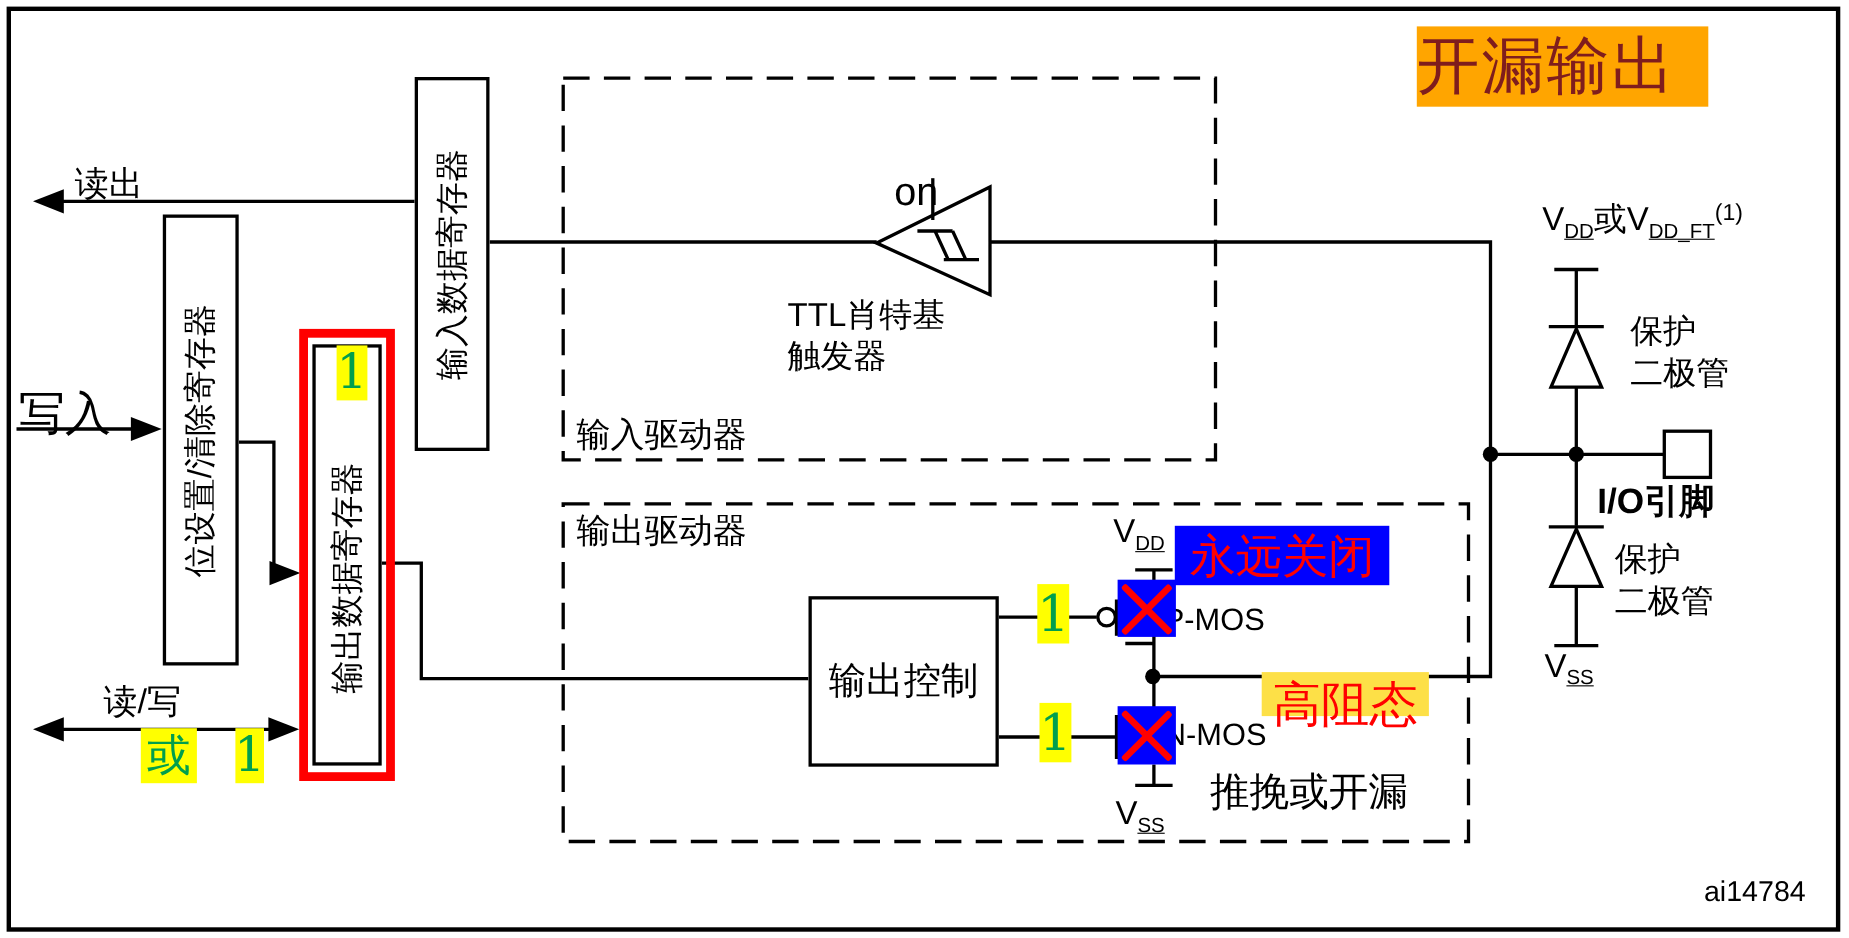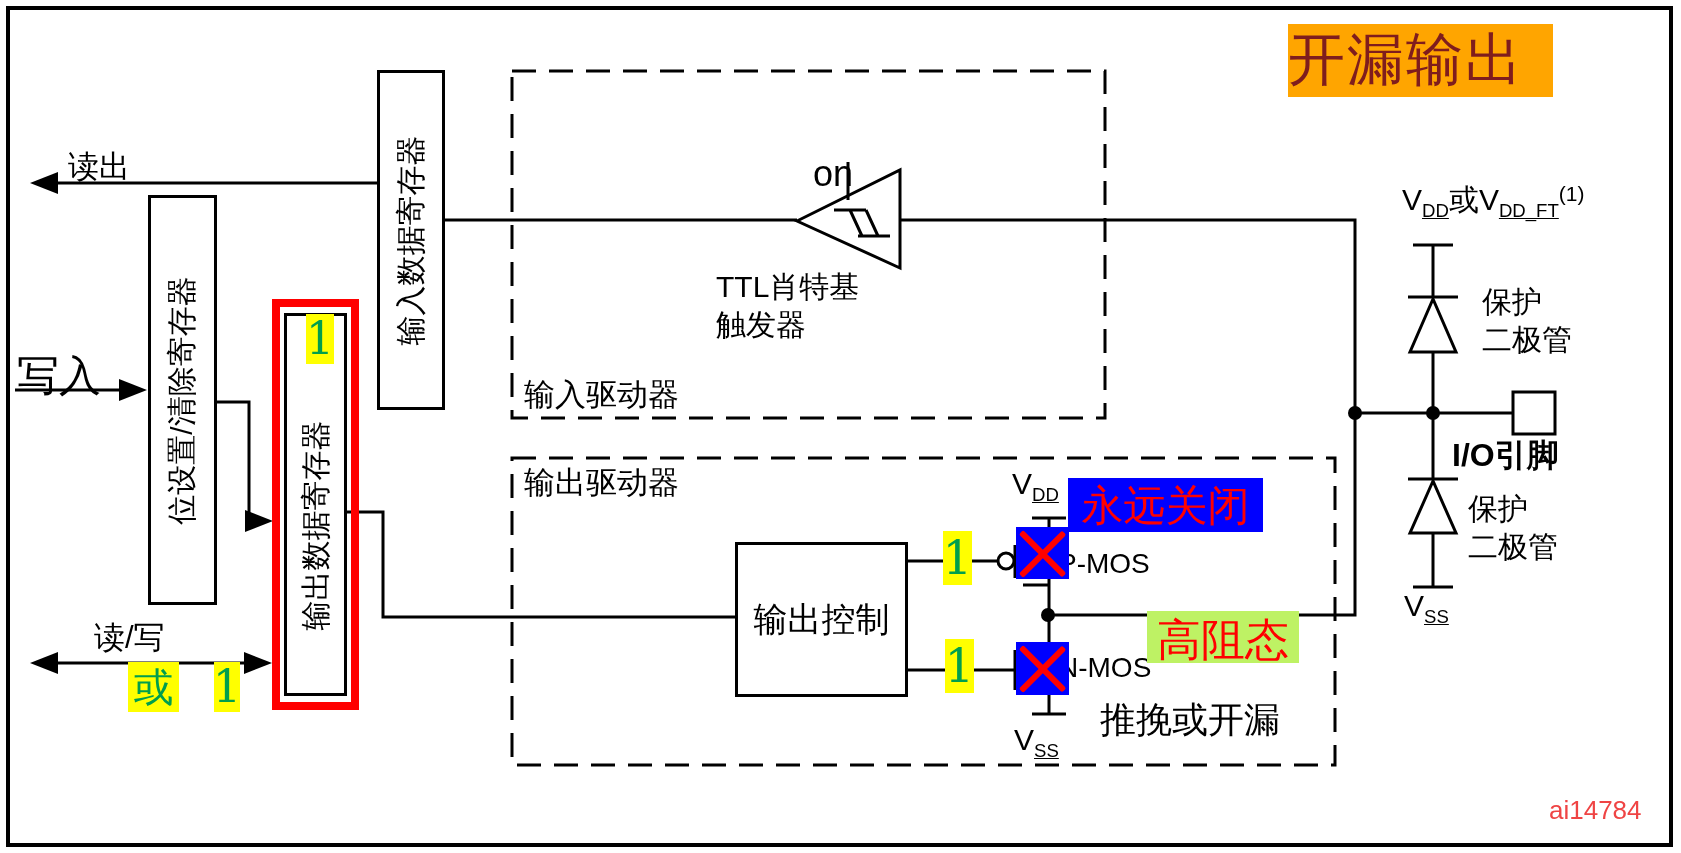--- a/index.html
+++ b/index.html
@@ -144,21 +144,21 @@
   </div>
 
   <div class="lbl" style="left:1404px;top:588px;font-size:30px;">
     <span>V</span><sub>SS</sub>
   </div>
 
   <div class="lbl" style="left:1452px;top:436px;font-size:32px;font-weight:bold;">
     <span>I/O</span><span>引脚</span>
   </div>
 
-  <div class="lbl" style="left:1549px;top:795px;font-size:26px;color:#ef4444;">ai14784</div>
+  <div class="lbl" style="left:1549px;top:795px;font-size:26px;color:#000000;">ai14784</div>
 
   <div id="title-badge" style="left:1288px;top:24px;width:265px;height:73px;">
     <span>开漏输出</span>
   </div>
 
   <div class="chip" style="left:128px;top:662px;width:51px;height:50px;font-size:40px;">
     <span>或</span>
   </div>
   <div class="chip" style="left:214px;top:662px;width:26px;height:50px;font-size:44px;">
     <span>1</span>
@@ -176,17 +176,17 @@
     <span class="xbar" style="transform:rotate(-45deg);"></span>
   </div>
   <div class="bluebox" style="left:1016px;top:642px;width:53px;height:53px;">
     <span class="xbar" style="transform:rotate(45deg);"></span>
     <span class="xbar" style="transform:rotate(-45deg);"></span>
   </div>
 
   <div class="banner" style="left:1068px;top:478px;width:195px;height:54px;background:#0000FF;font-size:42px;">
     <span>永远关闭</span>
   </div>
-  <div class="banner" style="left:1147px;top:611px;width:152px;height:52px;background:#bef264;font-size:44px;">
+  <div class="banner" style="left:1147px;top:611px;width:152px;height:40px;background:#fde047;font-size:44px;">
     <span>高阻态</span>
   </div>
 
 </div>
 
 </body></html>

